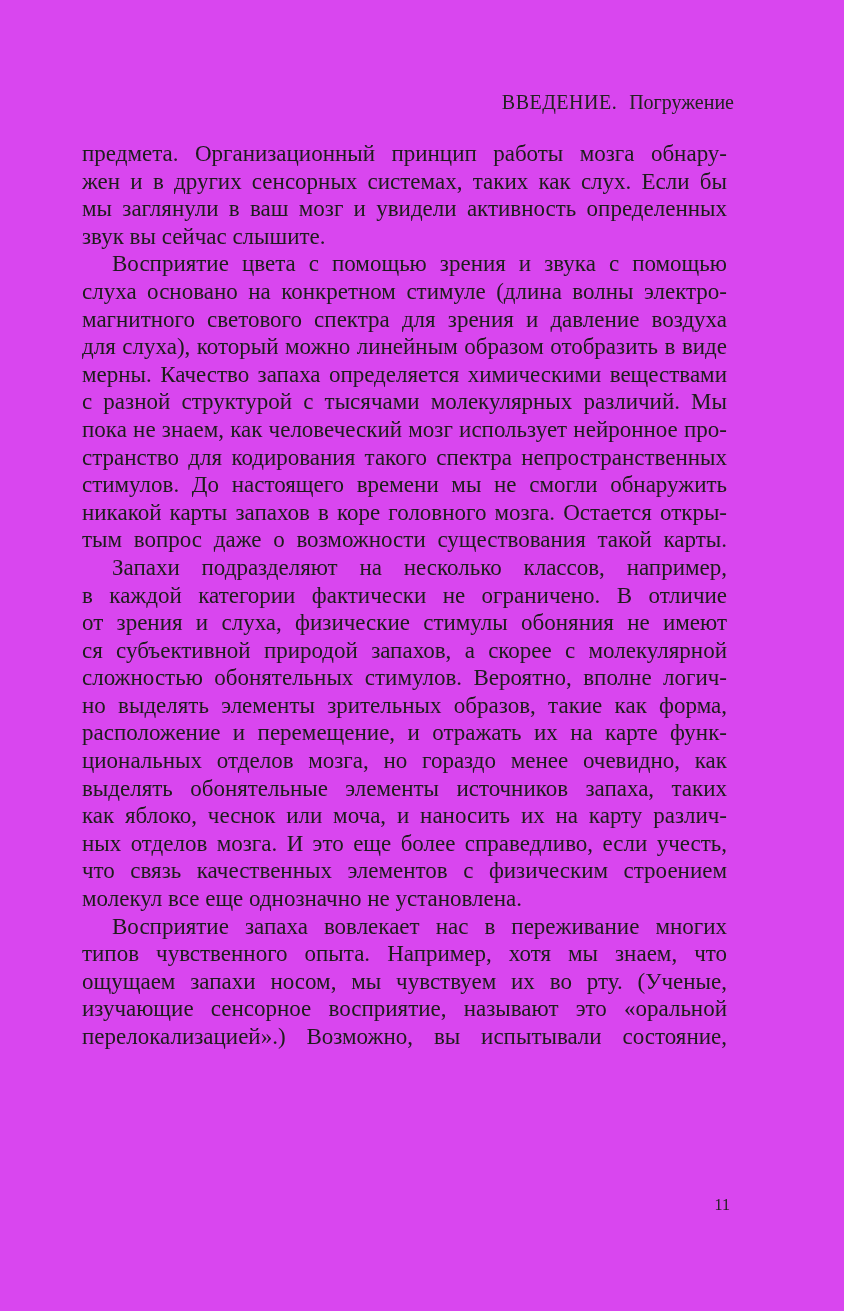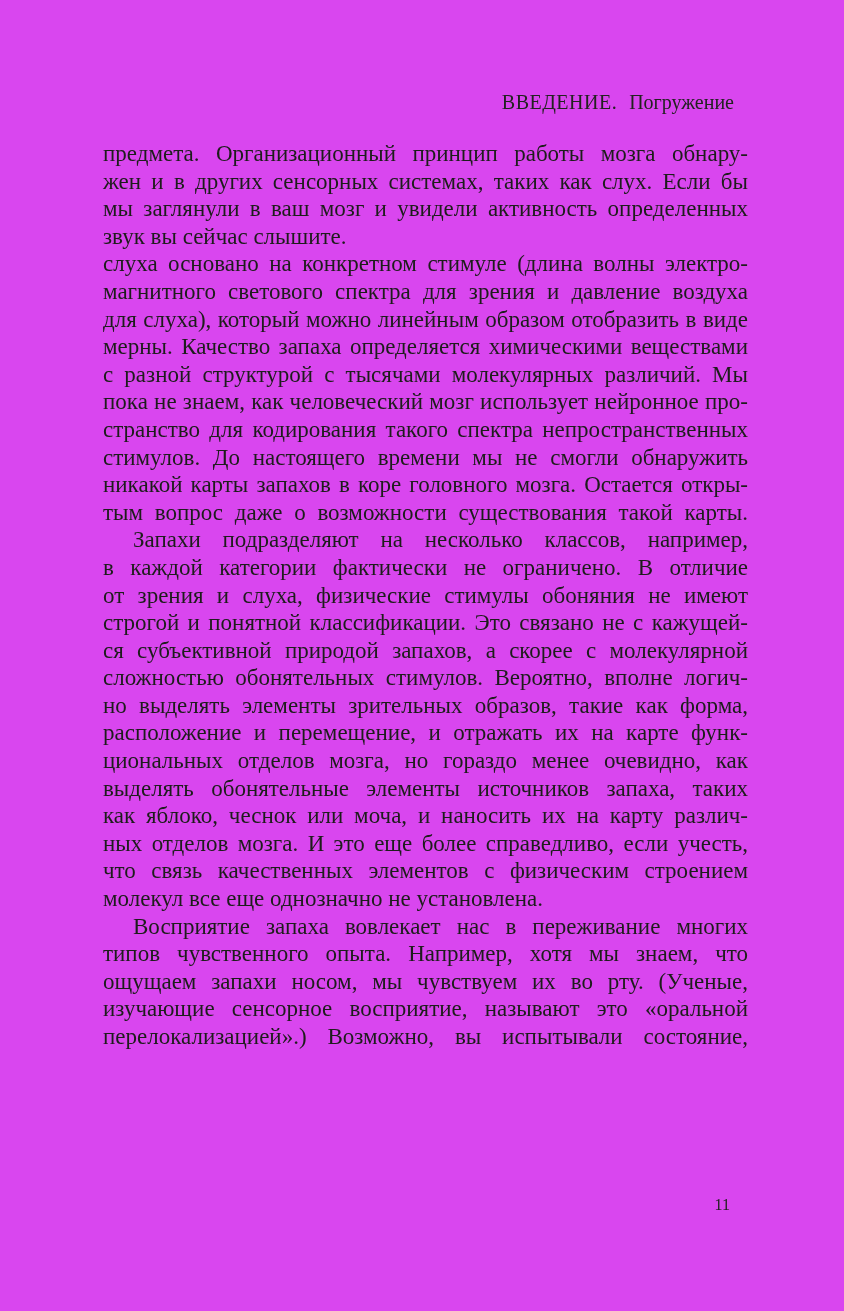--- a/index.html
+++ b/index.html
@@ -26,21 +26,21 @@
     color: #222220;
   }
   .running-header .chapter {
     letter-spacing: 0.5px;
   }
   .running-header .section {
     margin-left: 12px;
   }
   .body-text {
     position: absolute;
-    left: 103px;
+    left: 82px;
     top: 140px;
     width: 645px;
   }
   .line {
     font-size: 23px;
     line-height: 27.6px;
     white-space: nowrap;
     text-align: justify;
     text-align-last: justify;
     overflow: visible;
@@ -68,34 +68,34 @@
 
   <div class="running-header">
     <span class="chapter">ВВЕДЕНИЕ.</span><span class="section">Погружение</span>
   </div>
 
   <div class="body-text" id="body-text">
       <div class="line">предмета. Организационный принцип работы мозга обнару-</div>
       <div class="line">жен и в других сенсорных системах, таких как слух. Если бы</div>
       <div class="line">мы заглянули в ваш мозг и увидели активность определенных</div>
       <div class="line no-justify">звук вы сейчас слышите.</div>
+      <div class="line indent">Восприятие цвета с помощью зрения и звука с помощью</div>
       <div class="line">слуха основано на конкретном стимуле (длина волны электро-</div>
       <div class="line">магнитного светового спектра для зрения и давление воздуха</div>
       <div class="line">для слуха), который можно линейным образом отобразить в виде</div>
       <div class="line">мерны. Качество запаха определяется химическими веществами</div>
       <div class="line">с разной структурой с тысячами молекулярных различий. Мы</div>
       <div class="line">пока не знаем, как человеческий мозг использует нейронное про-</div>
       <div class="line">странство для кодирования такого спектра непространственных</div>
       <div class="line">стимулов. До настоящего времени мы не смогли обнаружить</div>
       <div class="line">никакой карты запахов в коре головного мозга. Остается откры-</div>
       <div class="line">тым вопрос даже о возможности существования такой карты.</div>
       <div class="line indent">Запахи подразделяют на несколько классов, например,</div>
       <div class="line">в каждой категории фактически не ограничено. В отличие</div>
       <div class="line">от зрения и слуха, физические стимулы обоняния не имеют</div>
-      <div class="line">строгой и понятной классификации. Это связано не с кажущей-</div>
       <div class="line">ся субъективной природой запахов, а скорее с молекулярной</div>
       <div class="line">сложностью обонятельных стимулов. Вероятно, вполне логич-</div>
       <div class="line">но выделять элементы зрительных образов, такие как форма,</div>
       <div class="line">расположение и перемещение, и отражать их на карте функ-</div>
       <div class="line">циональных отделов мозга, но гораздо менее очевидно, как</div>
       <div class="line">выделять обонятельные элементы источников запаха, таких</div>
       <div class="line">как яблоко, чеснок или моча, и наносить их на карту различ-</div>
       <div class="line">ных отделов мозга. И это еще более справедливо, если учесть,</div>
       <div class="line">что связь качественных элементов с физическим строением</div>
       <div class="line no-justify">молекул все еще однозначно не установлена.</div>

